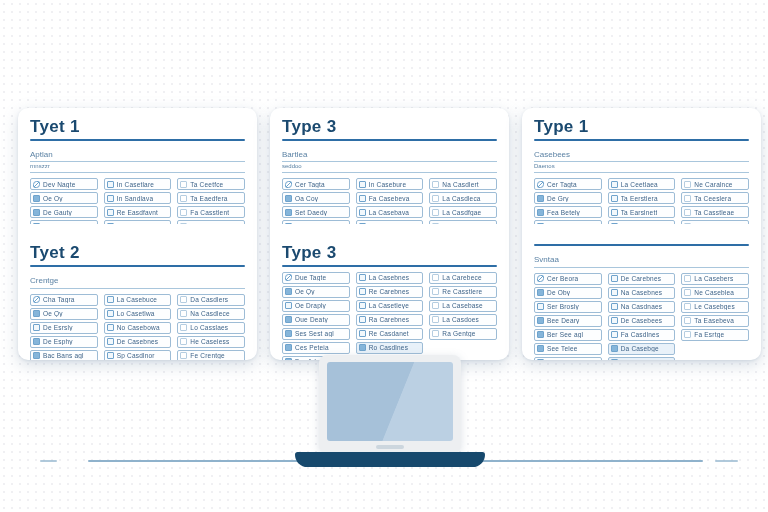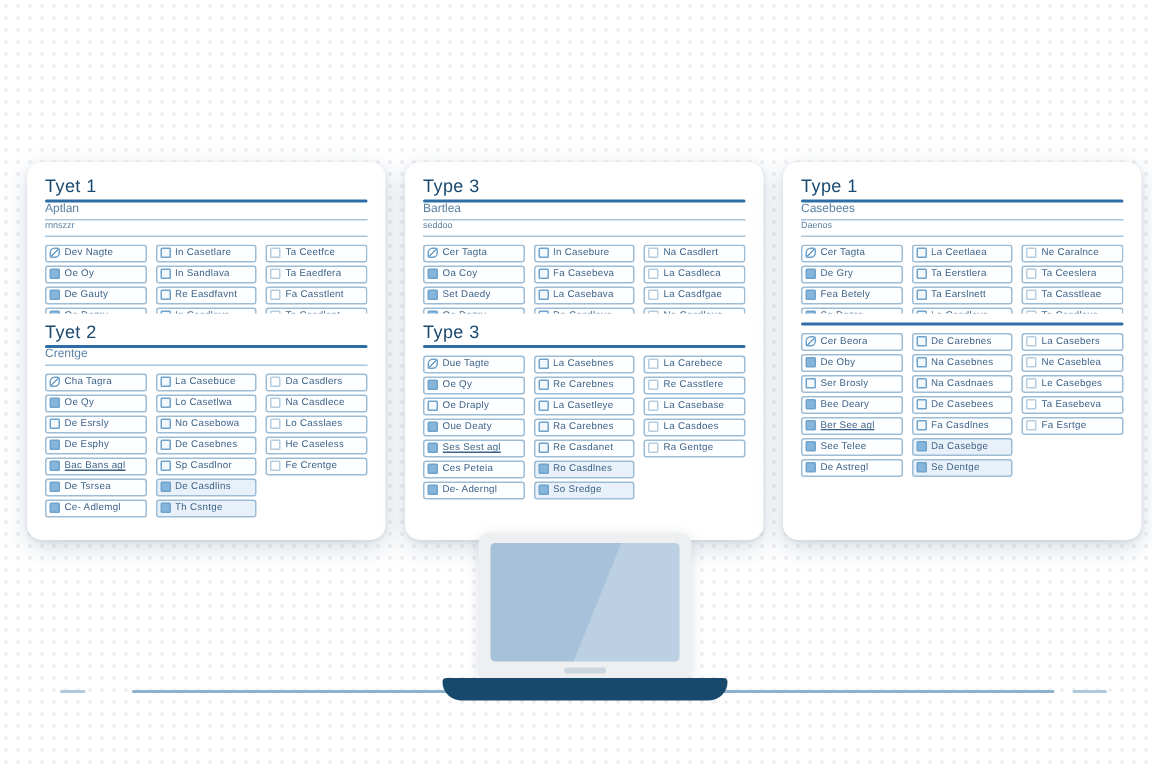--- a/index.html
+++ b/index.html
@@ -11,24 +11,24 @@
   body{width:768px;height:512px;position:relative;overflow:hidden;background:#fff;
        font-family:"Liberation Sans",sans-serif;}
   .dots{position:absolute;inset:0;
         background-image:radial-gradient(var(--dot) 1.1px, transparent 1.5px);
         background-size:8px 8px;}
   .cards{position:absolute;left:18px;top:108px;width:744px;display:flex;gap:13px;}
   .card{width:239px;height:252px;background:#fff;border-radius:10px;box-sizing:border-box;
         padding:10px 12px 8px;box-shadow:0 5px 16px rgba(110,135,160,.28), 0 1px 3px rgba(110,135,160,.18);
         overflow:hidden;}
   .sec{display:block}
-  .sec + .sec{margin-top:6px}
-  .sec-title{font-size:12px;font-weight:normal;color:var(--ink);letter-spacing:.3px;line-height:1.1}
+  .sec + .sec{margin-top:20px}
+  .sec-title{font-size:17px;font-weight:bold;color:var(--ink);letter-spacing:.3px;line-height:1.1}
   .title-rule{height:2px;background:var(--rule);margin-top:2px;border-radius:1px}
-  .sub{font-size:8px;color:var(--subink);padding:0 0 2px;border-bottom:1px solid var(--subrule);line-height:1.1}
+  .sub{font-size:8px;color:var(--subink);padding:10px 0 2px;border-bottom:1px solid var(--subrule);line-height:1.1}
   .sub2{font-size:6px;padding:1px 0 2px}
   .tbl{display:flex;gap:6px;margin-top:5px}
   .tbl.clipped{height:46px;overflow:hidden}
   .colm{flex:1;display:flex;flex-direction:column;gap:2px;min-width:0}
   .cell{height:10px;min-height:10px;border:1px solid var(--cellb);border-radius:2px;background:#fdfeff;
         display:flex;align-items:center;gap:3px;padding:0 2px;overflow:hidden}
   .cell.tint{background:var(--tint)}
   .ct{font-size:6.5px;color:var(--cellink);white-space:nowrap;overflow:hidden;letter-spacing:.2px}
   .ct.ul{text-decoration:underline}
   .ic{width:7px;height:7px;flex:none;border-radius:1px;box-sizing:border-box}
@@ -421,20 +421,21 @@
             </div>
             <div class="cell">
               <span class="ic ic-empty"></span>
               <span class="ct">Ta Casdlava</span>
             </div>
           </div>
         </div>
       </section>
       <section class="sec">
         <div class="title-rule"></div>
+        <div class="sub">Svntaa</div>
         <div class="tbl">
           <div class="colm">
             <div class="cell">
               <span class="ic ic-edit"></span>
               <span class="ct">Cer Beora</span>
             </div>
             <div class="cell">
               <span class="ic ic-filled"></span>
               <span class="ct">De Oby</span>
             </div>

